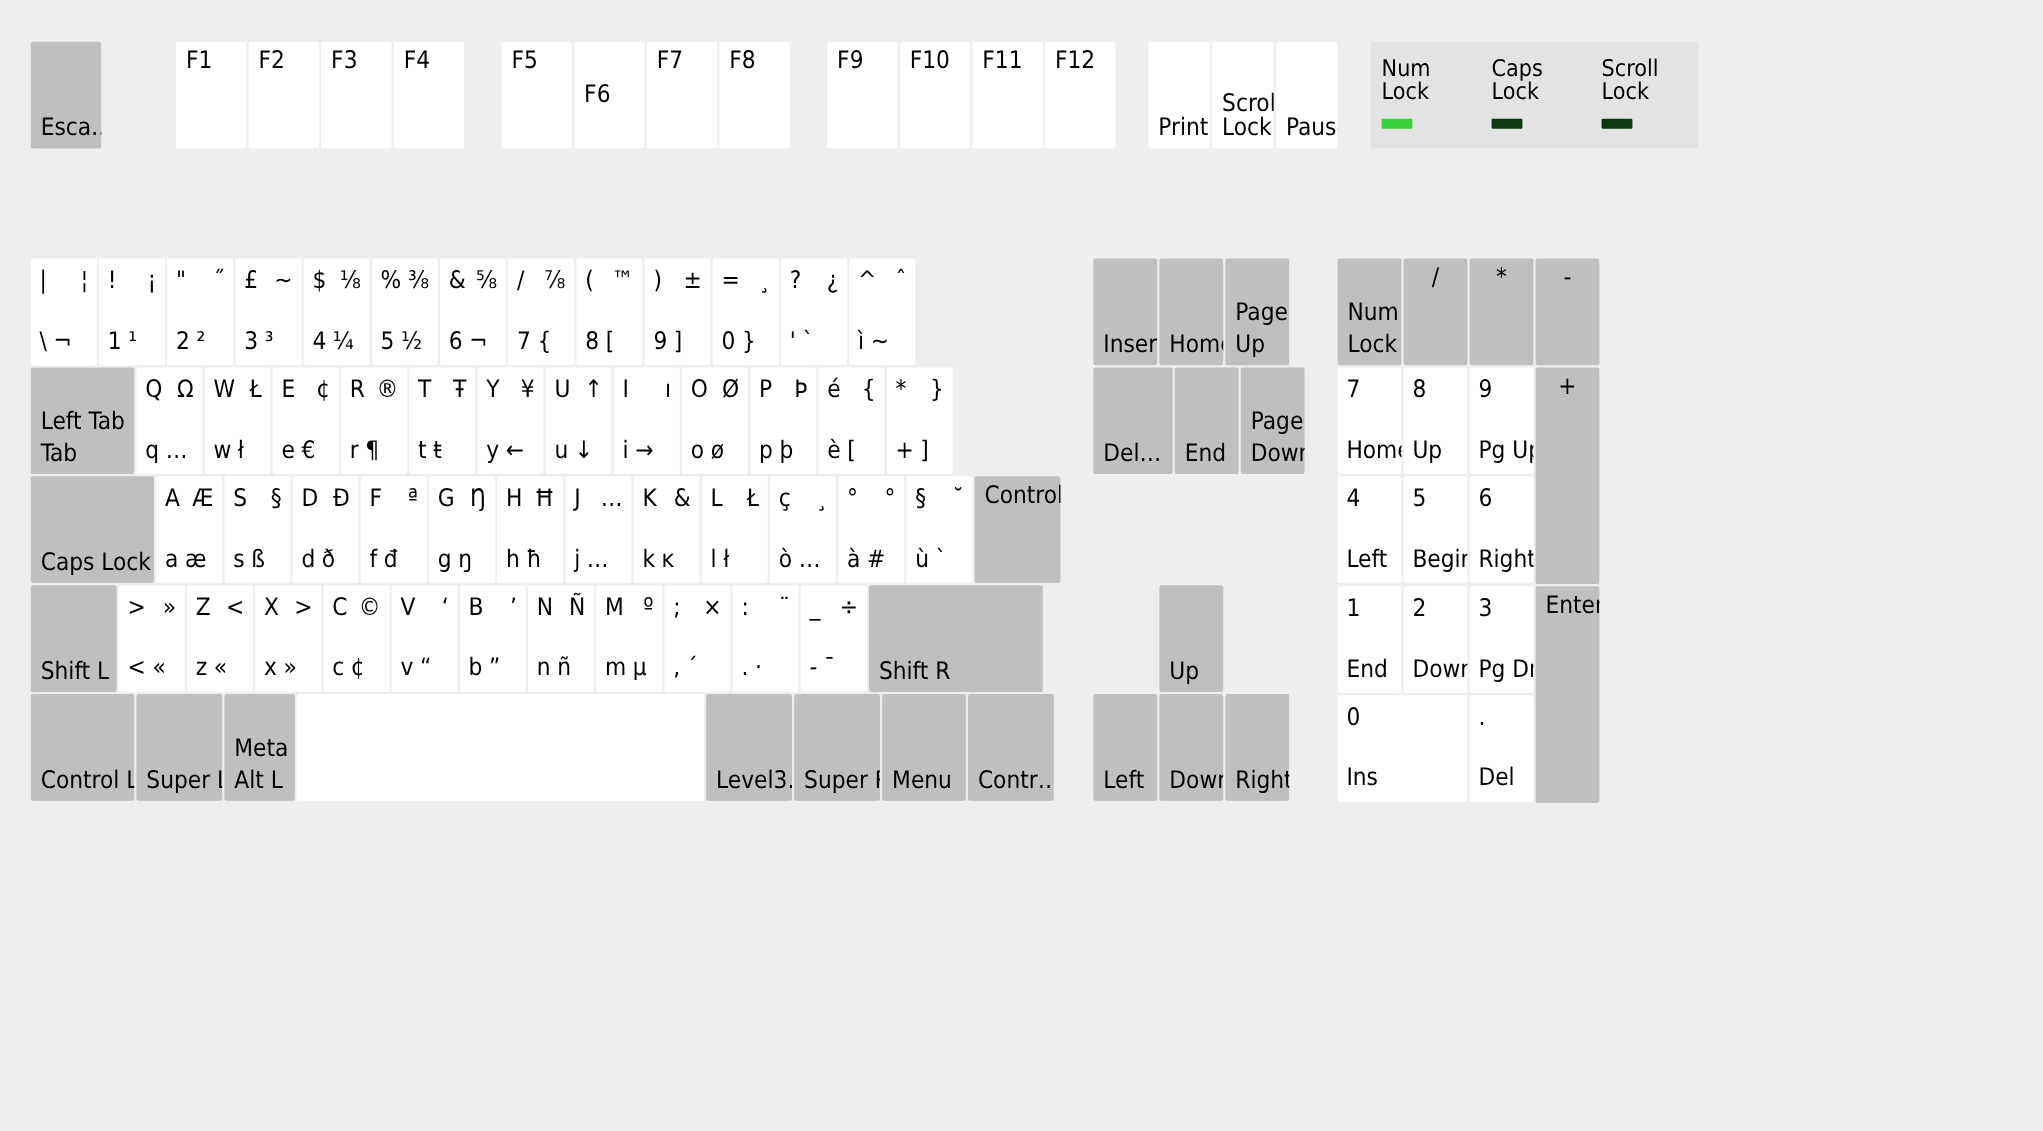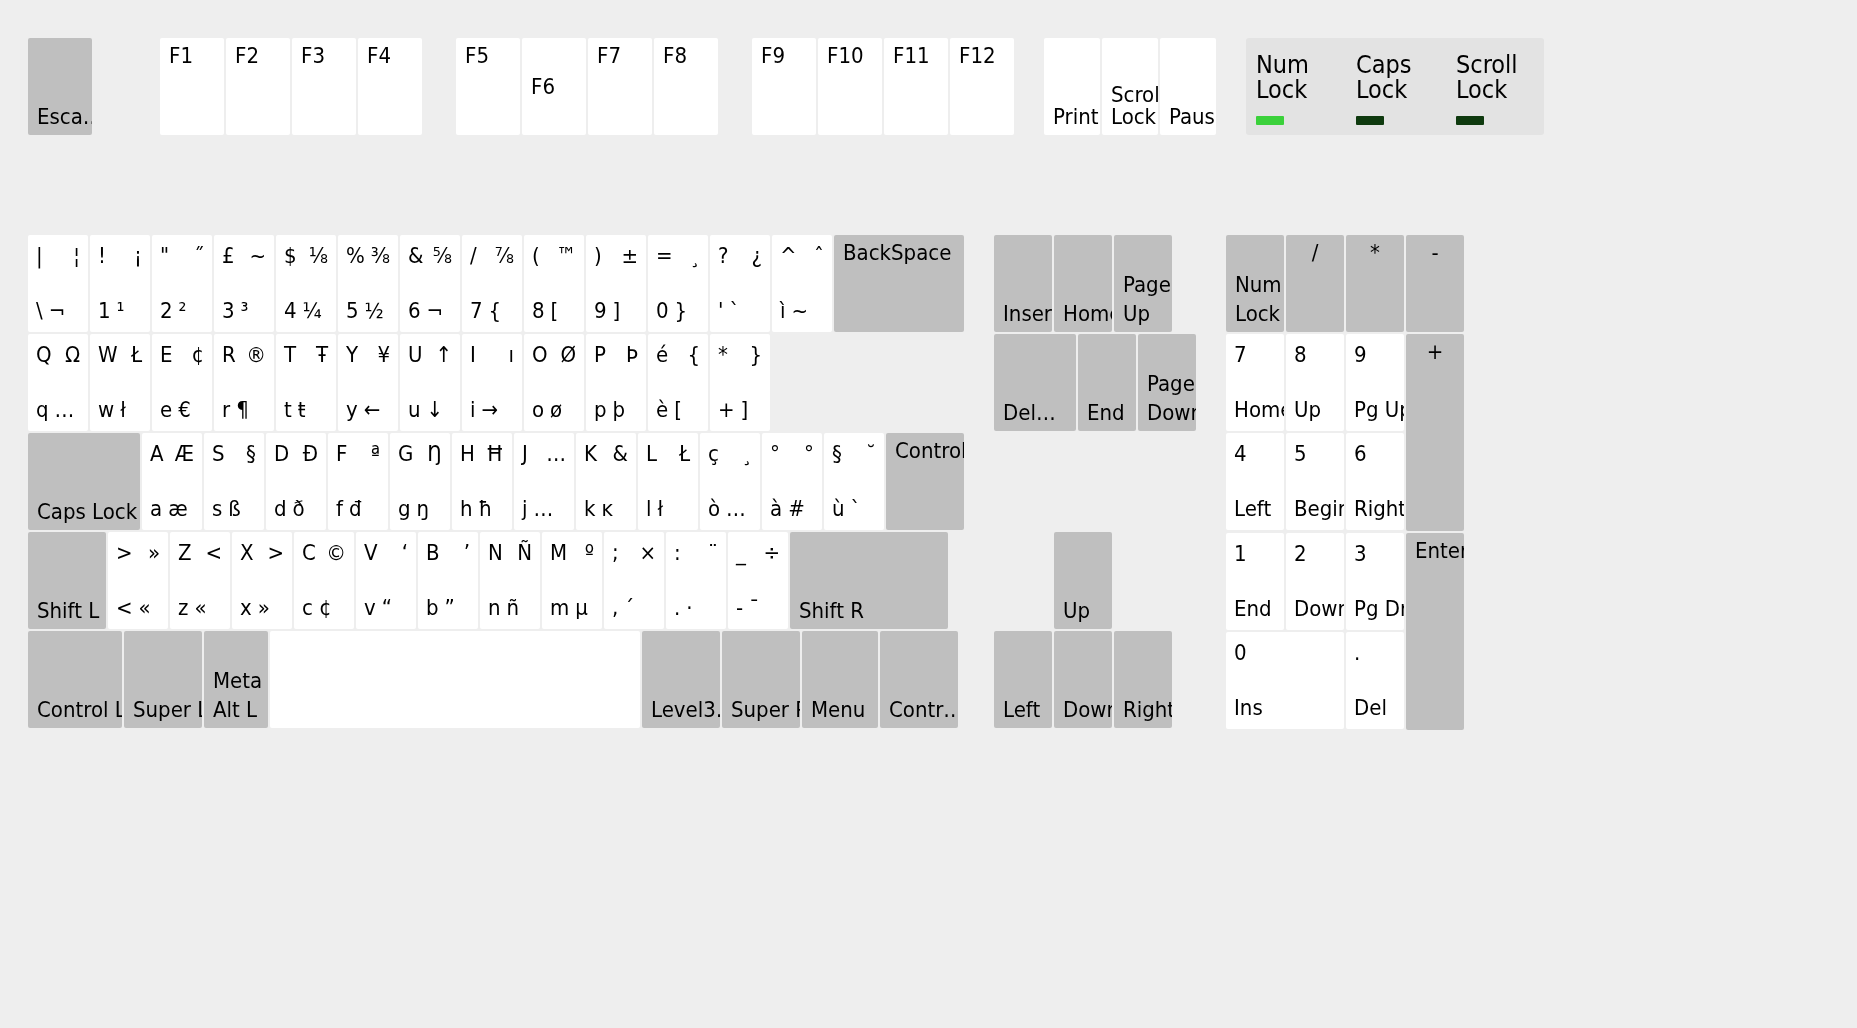--- a/index.html
+++ b/index.html
@@ -50,21 +50,21 @@
     padding: 0 10px;
     align-items: flex-start;
   }
   .indicator {
     width: 78px;
     padding-top: 14px;
     display: flex;
     flex-direction: column;
     gap: 14px;
   }
-  .indicator .lbl { font-size: 25px; line-height: 1.0; }
+  .indicator .lbl { font-size: 21px; line-height: 1.0; }
   .led {
     width: 28px;
     height: 9px;
     border-radius: 1px;
   }
   .led.on  { background: #3bd13b; }
   .led.off { background: #0f3a0f; }
 
   .lbl-single {
     font-size: 22px;
@@ -280,26 +280,27 @@
     <div class="key quad" style="width:60px">
             <div class="top">
               <span>^</span>
               <span>ˆ</span>
             </div>
             <div class="line">
               <span>ì</span>
               <span>~</span>
             </div>
           </div>
-    <div class="key mod" style="width:130px;justify-content:flex-start">
-            <span>BackSpace</span>
-          </div>
-  </div>
-
-  <div class="row">
+  </div>
+
+  <div class="row">
+    <div class="key mod two-line" style="width:94px">
+            <span class="l1">Left Tab</span>
+            <span class="l2">Tab</span>
+          </div>
     <div class="key quad" style="width:60px">
             <div class="top">
               <span>Q</span>
               <span>Ω</span>
             </div>
             <div class="line">
               <span>q</span>
               <span>…</span>
             </div>
           </div>
@@ -698,21 +699,21 @@
           </div>
     <div class="key mod" style="width:58px">
             <span class="lbl-single">Home</span>
           </div>
     <div class="key mod two-line" style="width:58px">
             <span class="l1">Page</span>
             <span class="l2">Up</span>
           </div>
   </div>
   <div class="row">
-    <div class="key mod" style="width:82px">
+    <div class="key mod" style="width:72px">
             <span class="lbl-single">Del…</span>
           </div>
     <div class="key mod" style="width:58px">
             <span class="lbl-single">End</span>
           </div>
     <div class="key mod two-line" style="width:58px">
             <span class="l1">Page</span>
             <span class="l2">Down</span>
           </div>
   </div>

